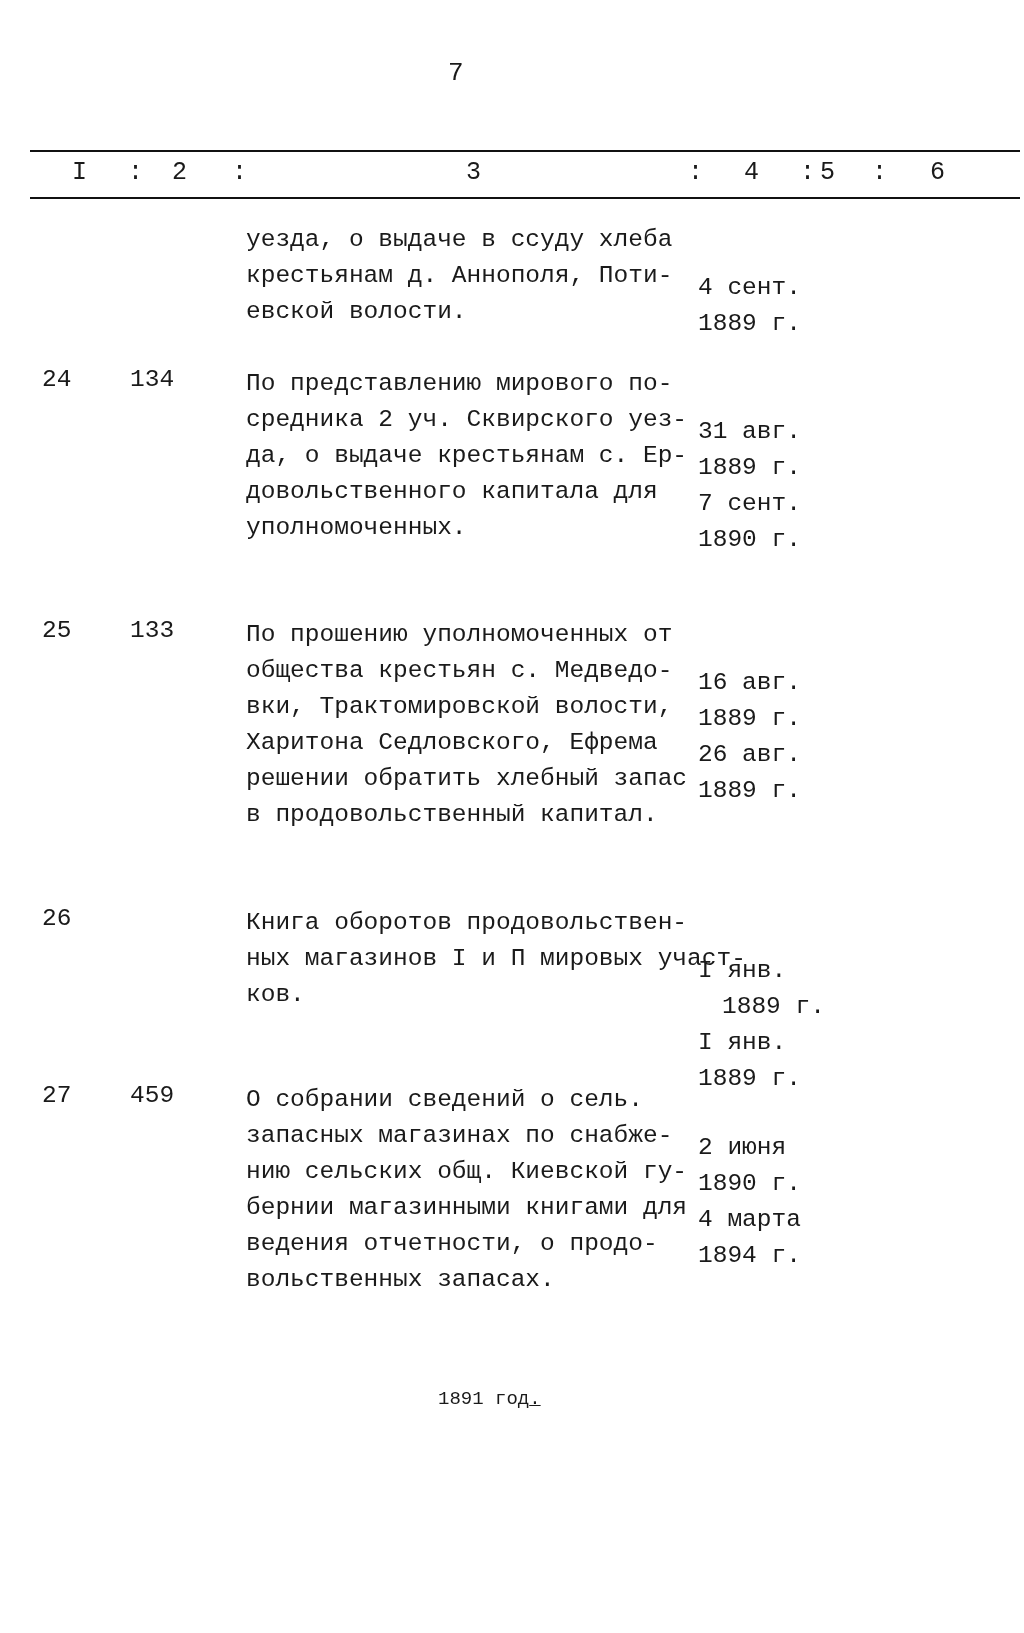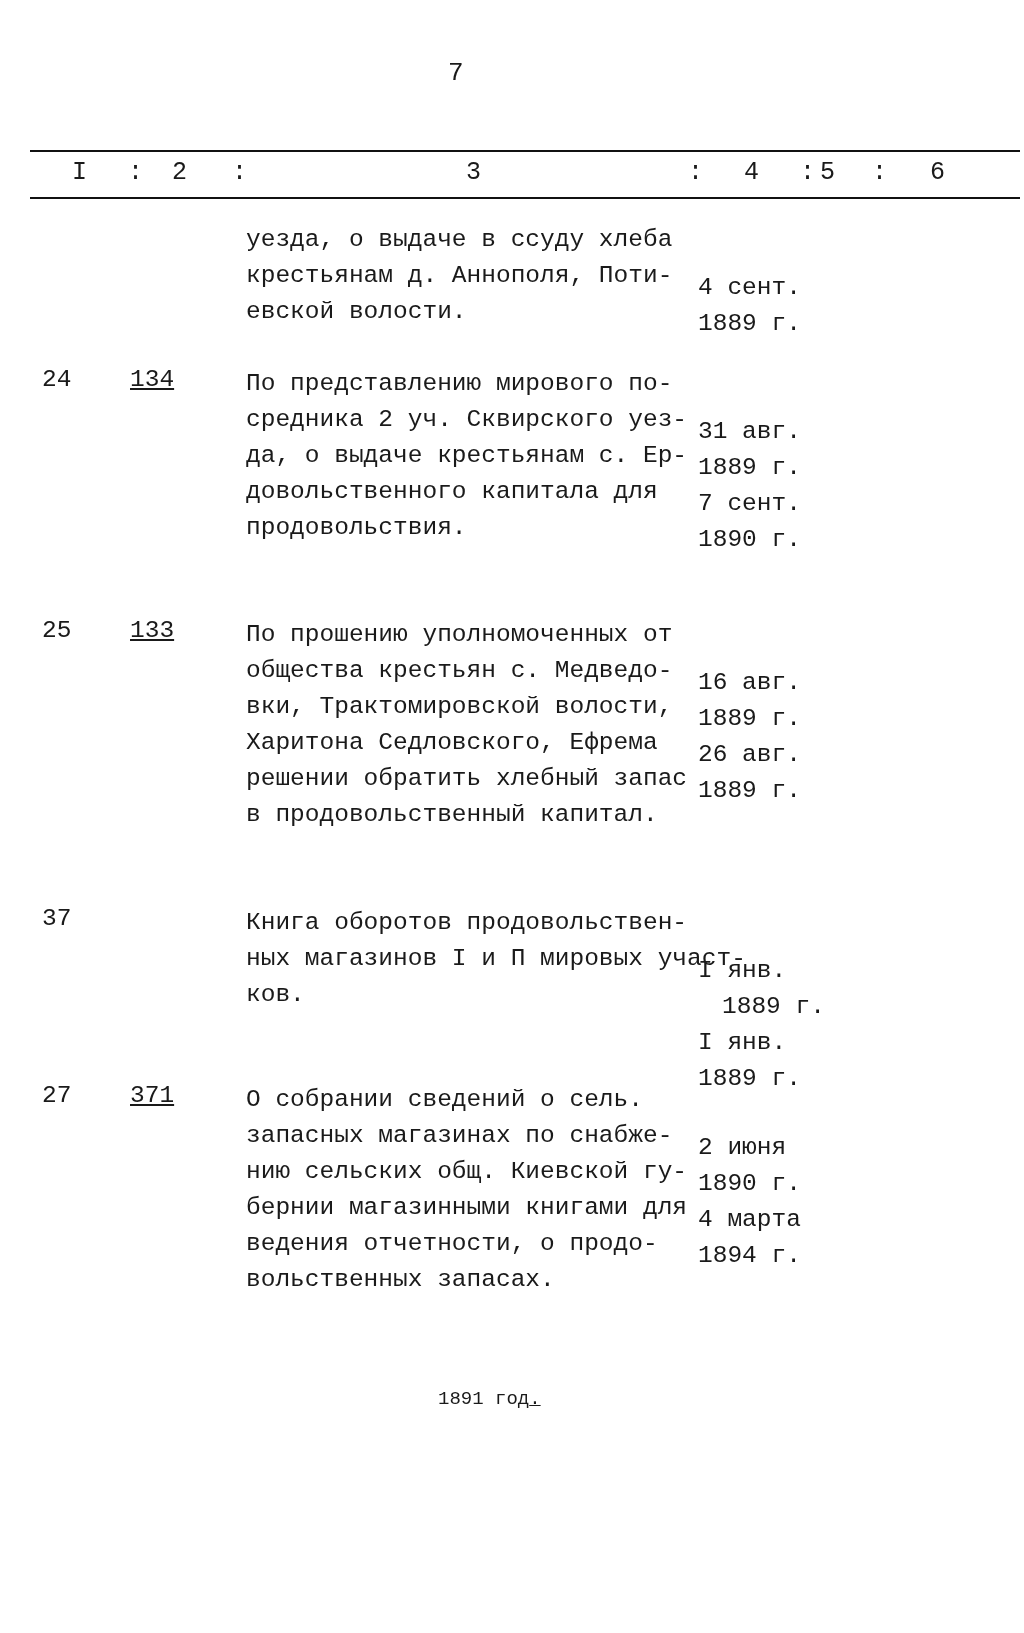--- a/index.html
+++ b/index.html
@@ -9,21 +9,21 @@
     color:#1a1a1a; overflow:hidden;
   }
   .page-num { position:absolute; top:58px; left:448px; font-size:26px; }
   .rule { position:absolute; left:30px; width:990px; height:2px; background:#111; }
   .rule.top { top:150px; }
   .rule.bottom { top:197px; }
   .header-row { position:absolute; top:158px; left:0; width:1024px; height:34px; font-size:25px; }
   .header-row span { position:absolute; }
   .entry { position:absolute; left:0; width:1024px; font-size:24.5px; }
   .entry .num { position:absolute; left:42px; top:0; }
-  .entry .code { position:absolute; left:130px; top:0;text-decoration:underline; }
+  .entry .code { position:absolute; left:130px; top:0; }
   .entry .lines { position:absolute; left:246px; top:0; }
   .entry .dates { position:absolute; left:698px; top:9px;margin-top:39px; }
   .line { height:36px; line-height:36px; white-space:pre; }
   .year-heading { position:absolute; top:1388px; left:438px; font-size:19px; }
   .year-heading .underline-dot { text-decoration:underline; }
 </style>
 </head>
 <body>
 
 <div class="page-num">7</div>
@@ -57,21 +57,21 @@
 </div>
 
 <div class="entry" style="top:366px">
   <div class="num">24</div>
   <div class="code">134</div>
   <div class="lines">
     <div class="line">По представлению мирового по-</div>
     <div class="line">средника 2 уч. Сквирского уез-</div>
     <div class="line">да, о выдаче крестьянам с. Ер-</div>
     <div class="line">довольственного капитала для</div>
-    <div class="line">продовольствия.</div>
+    <div class="line">уполномоченных.</div>
   </div>
   <div class="dates">
     <div class="line">31 авг.</div>
     <div class="line">1889 г.</div>
     <div class="line">7 сент.</div>
     <div class="line">1890 г.</div>
   </div>
 </div>
 
 <div class="entry" style="top:617px">
@@ -87,37 +87,37 @@
   </div>
   <div class="dates">
     <div class="line">16 авг.</div>
     <div class="line">1889 г.</div>
     <div class="line">26 авг.</div>
     <div class="line">1889 г.</div>
   </div>
 </div>
 
 <div class="entry" style="top:905px">
-  <div class="num">37</div>
+  <div class="num">26</div>
   <div class="lines">
     <div class="line">Книга оборотов продовольствен-</div>
     <div class="line">ных магазинов I и П мировых участ-</div>
     <div class="line">ков.</div>
   </div>
   <div class="dates">
     <div class="line">I янв.</div>
     <div class="line" style="margin-left:24px">1889 г.</div>
     <div class="line">I янв.</div>
     <div class="line">1889 г.</div>
   </div>
 </div>
 
 <div class="entry" style="top:1082px">
   <div class="num">27</div>
-  <div class="code">371</div>
+  <div class="code">459</div>
   <div class="lines">
     <div class="line">О собрании сведений о сель.</div>
     <div class="line">запасных магазинах по снабже-</div>
     <div class="line">нию сельских общ. Киевской гу-</div>
     <div class="line">бернии магазинными книгами для</div>
     <div class="line">ведения отчетности, о продо-</div>
     <div class="line">вольственных запасах.</div>
   </div>
   <div class="dates">
     <div class="line">2 июня</div>

